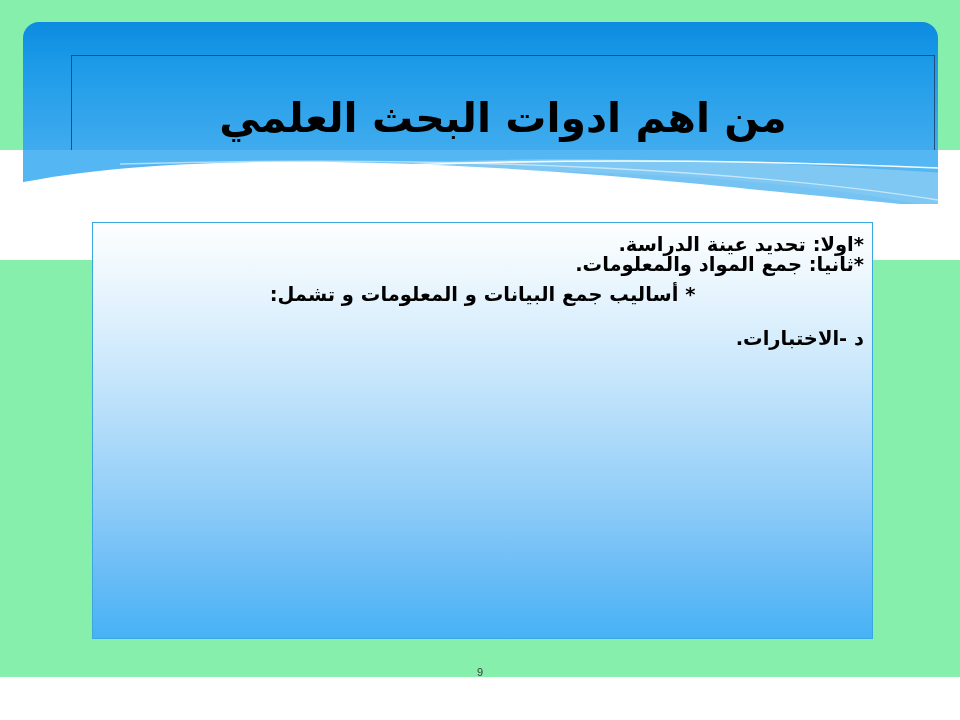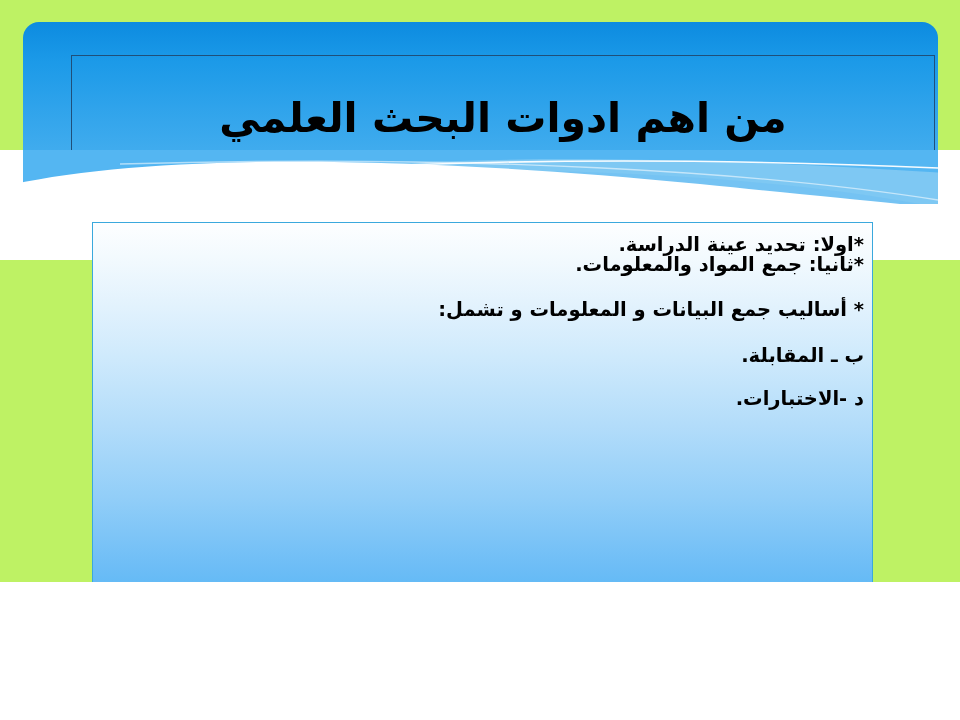--- a/index.html
+++ b/index.html
@@ -11,22 +11,22 @@
   body {
     width: 960px;
     height: 720px;
     overflow: hidden;
     font-family: "DejaVu Sans", "Liberation Sans", sans-serif;
   }
 
   .slide {
     position: relative;
     width: 960px;
-    height: 582px;
-    background: #bef264;
+    height: 677px;
+    background: #86efac;
     overflow: hidden;
   }
 
   
   .header-band {
     position: absolute;
     left: 23px;
     top: 22px;
     width: 915px;
     height: 182px;
@@ -110,21 +110,21 @@
     line-height: 1.0;
     white-space: nowrap;
     color: #000000;
     font-weight: bold;
     text-align: right;
     direction: rtl;
   }
 
   .line-1 { margin-top: 10px; }
   .line-2 { }
-  .line-3 { margin-top: 26px; }
+  .line-3 { margin-top: 11px; text-align: center; }
   .line-4 { margin-top: 21px; }
   .line-5 { margin-top: 26px; }
   .line-6 { margin-top: 16px; }
   .line-7 { margin-top: 24px; }
 
   
   .slide-number {
     position: absolute;
     left: 0;
     right: 0;
@@ -174,20 +174,19 @@
       <rect x="0" y="0" width="23" height="54" fill="#ffffff"></rect>
       <rect x="938" y="0" width="22" height="54" fill="#ffffff"></rect>
     </svg>
   </div>
 
   <div class="body-box">
     <div class="body-text">
       <div class="body-line line-1">*اولا: تحديد عينة الدراسة.</div>
       <div class="body-line line-2">*ثانيا: جمع المواد والمعلومات.</div>
       <div class="body-line line-3">* أساليب جمع البيانات و المعلومات و تشمل:</div>
-      <div class="body-line line-5">ب ـ المقابلة.</div>
       <div class="body-line line-7">د -الاختبارات.</div>
     </div>
   </div>
 
   <div class="slide-number">9</div>
 
 </div>
 
 </body></html>

